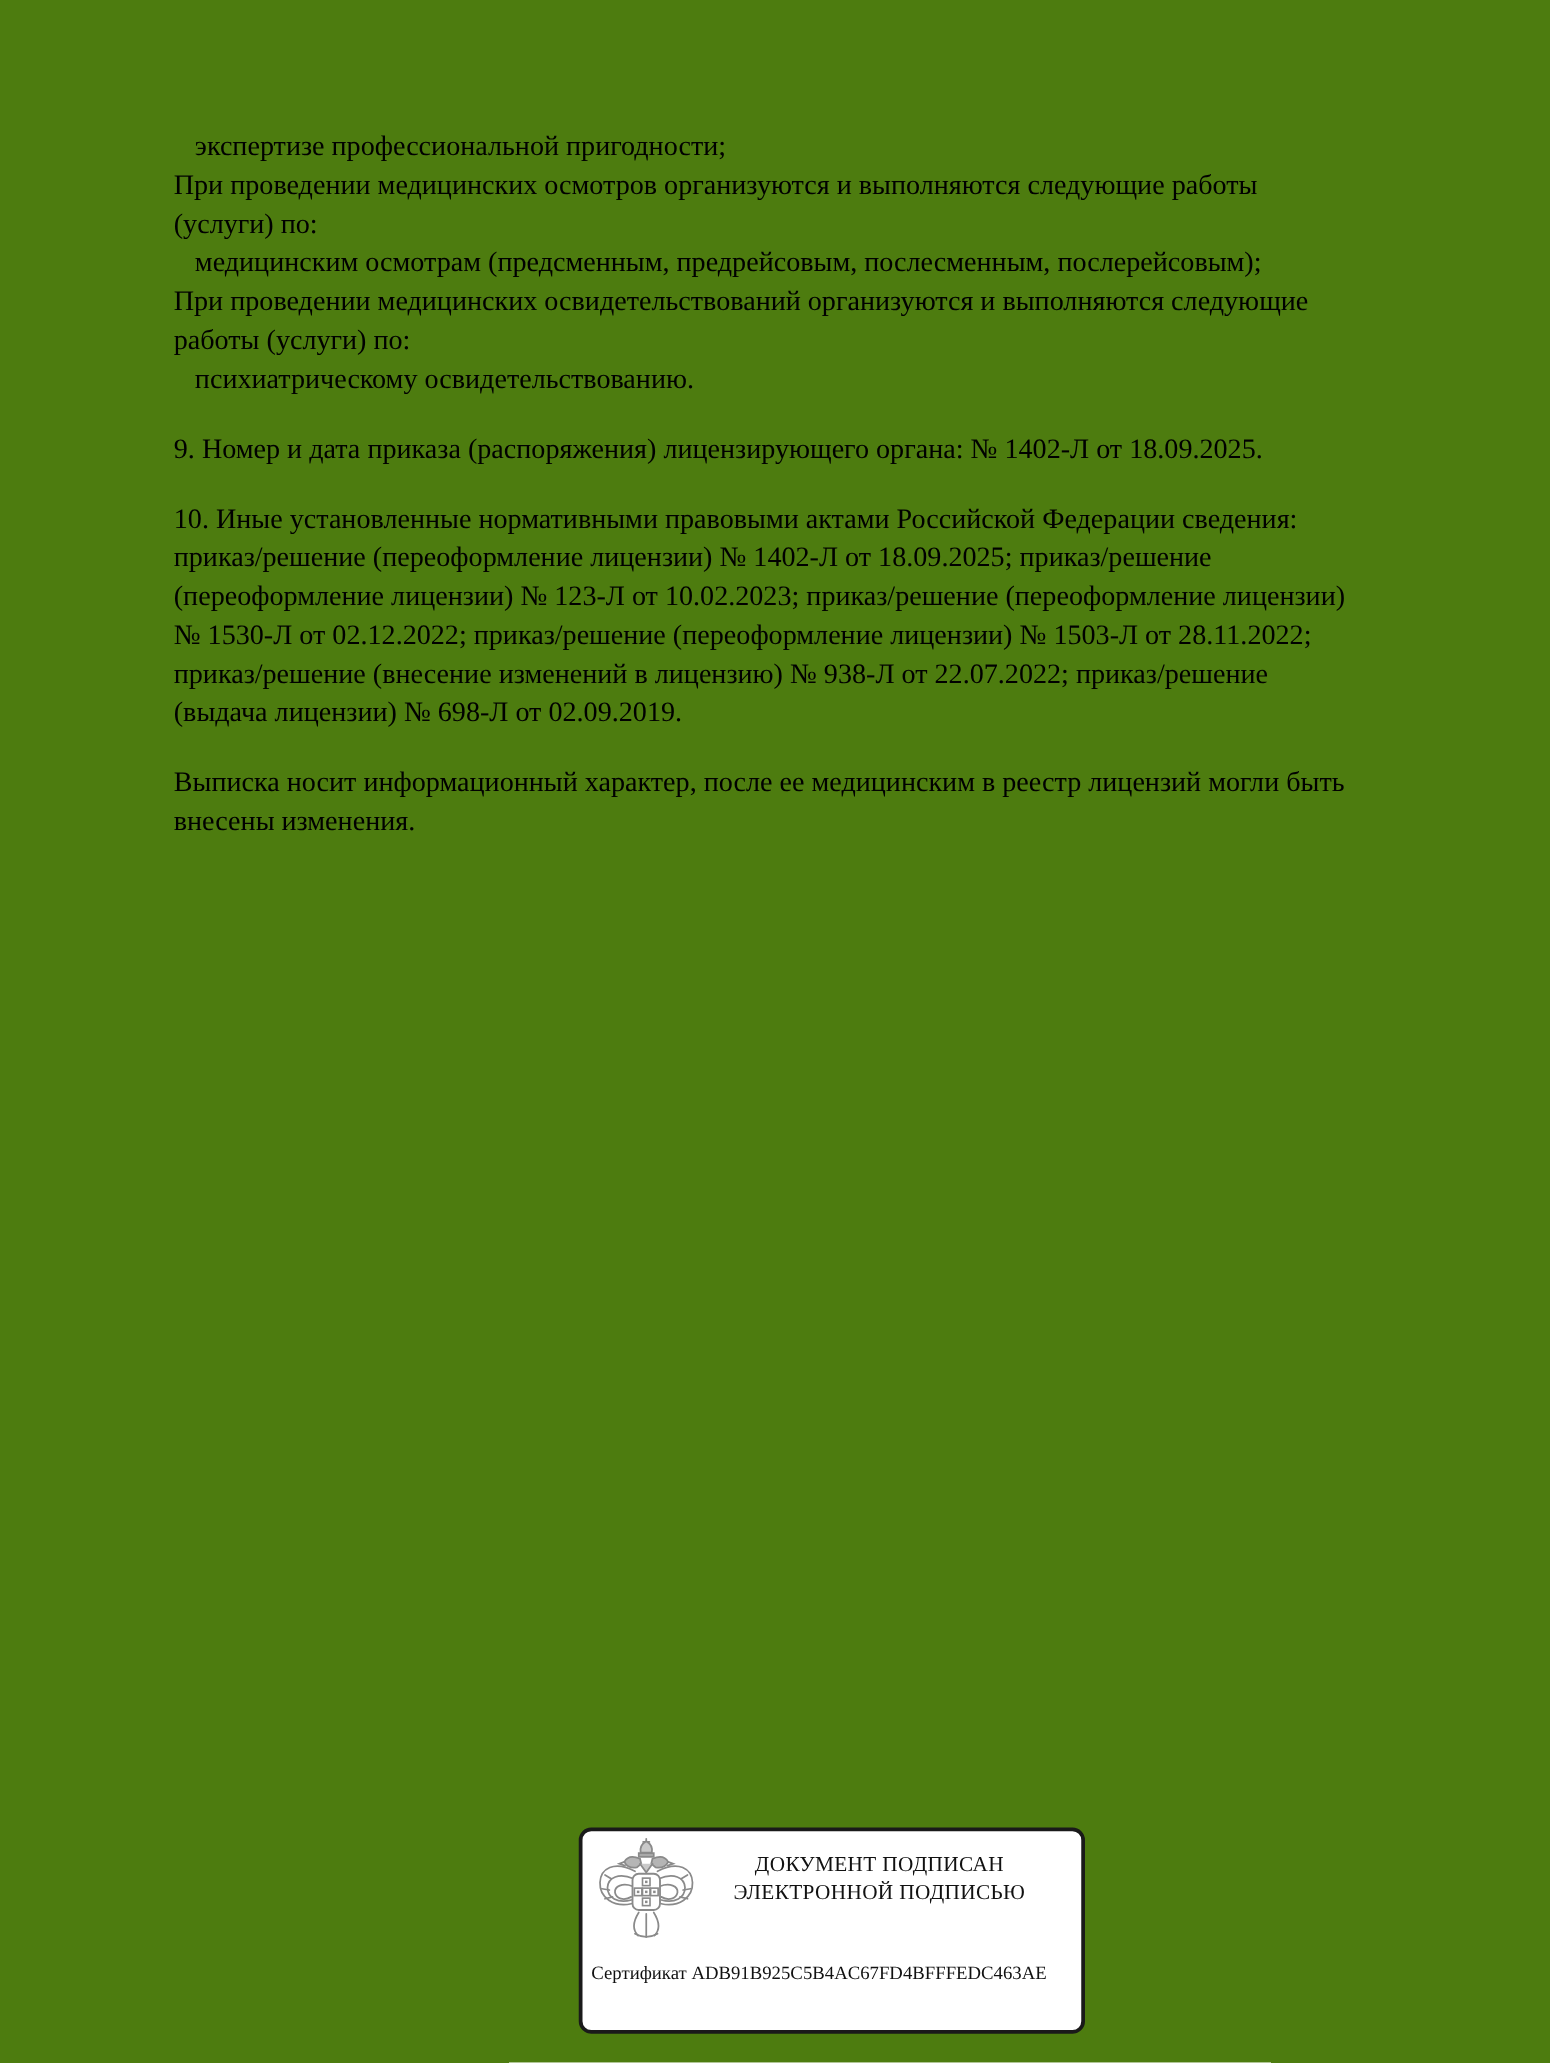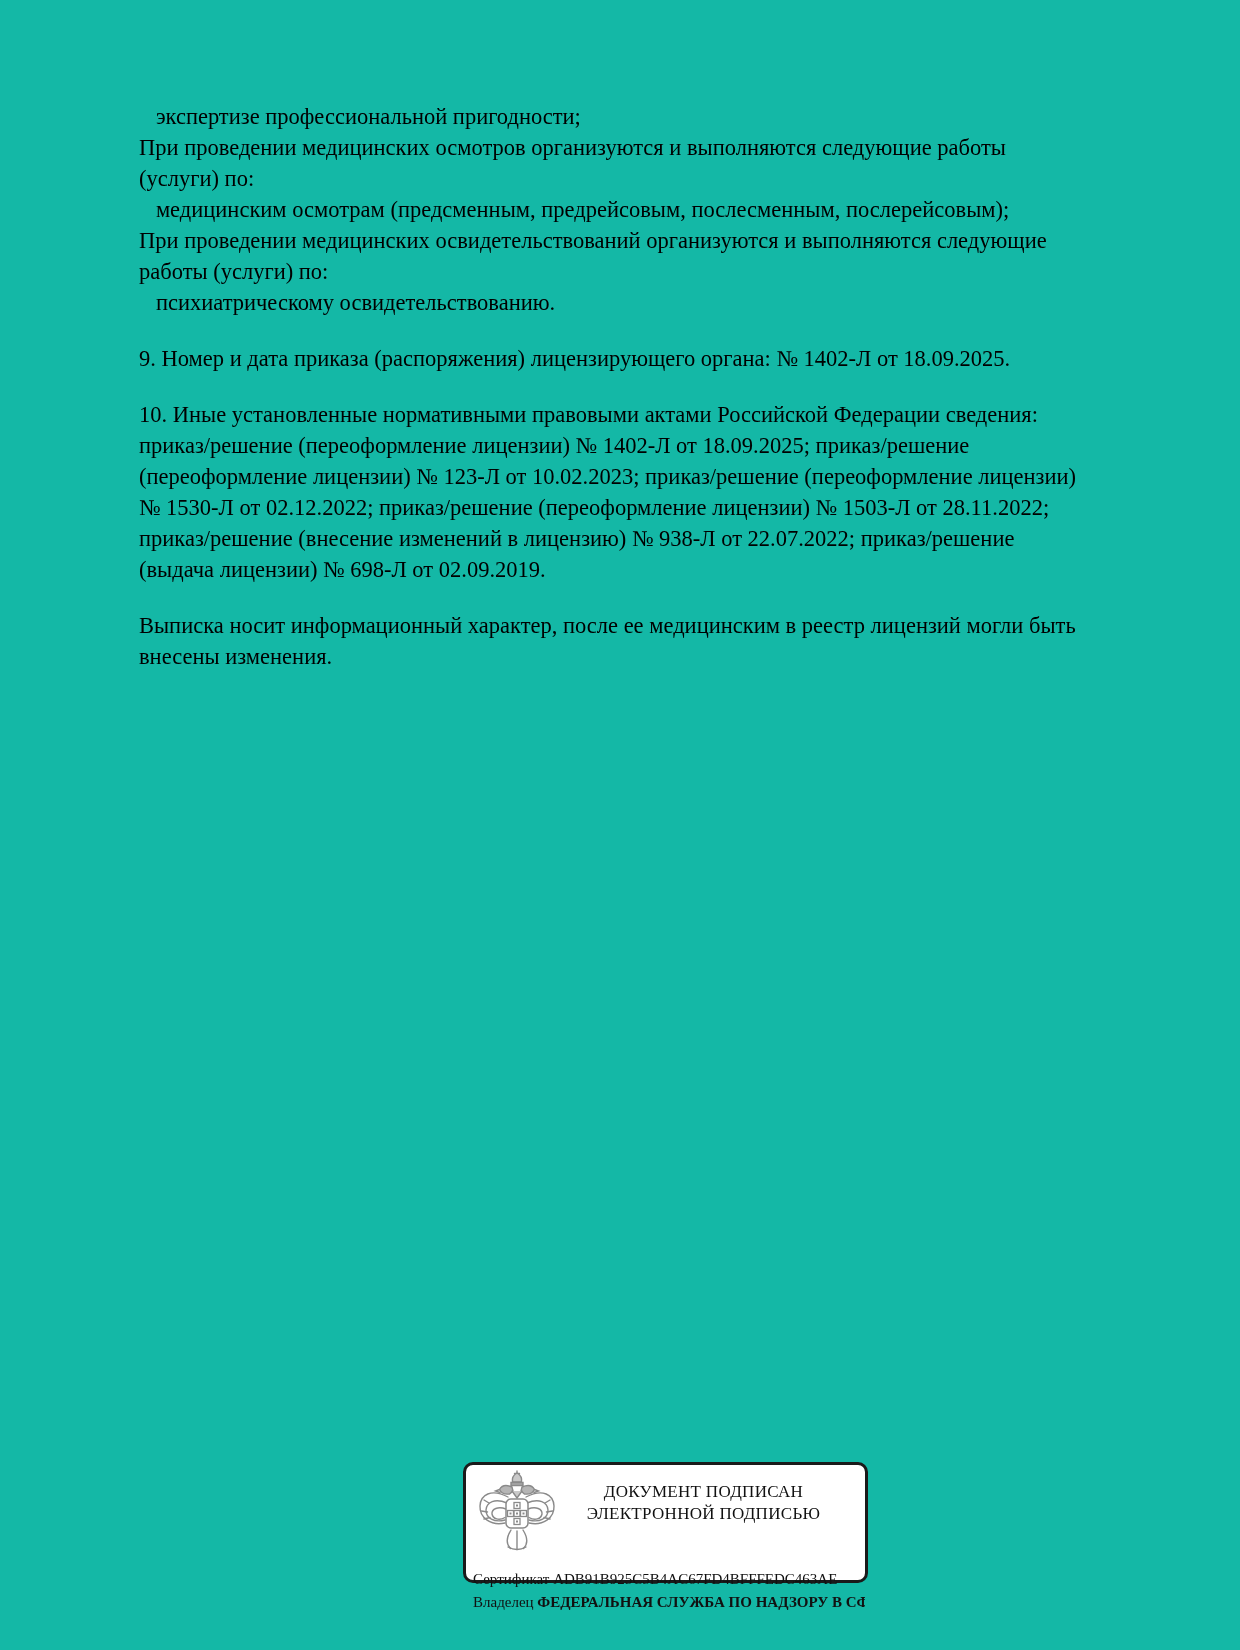--- a/index.html
+++ b/index.html
@@ -1,20 +1,20 @@
 <!DOCTYPE html>
 <html><head>
 <meta charset="utf-8">
 <style>
   html, body { margin: 0; padding: 0; background: #ffffff; }
   .page {
     position: relative;
     width: 1240px;
     height: 1650px;
-    background: #14b8a6;
+    background: #4d7c0f;
     font-family: "Liberation Serif", "DejaVu Serif", serif;
     color: #000000;
     overflow: hidden;
   }
   .text-block {
     position: absolute;
     left: 139px;
     top: 101px;
     width: 975px;
     font-size: 22.5px;
@@ -25,21 +25,21 @@
     white-space: pre-wrap;
   }
   .para + .para { margin-top: 25px; }
 
   
   .stamp {
     position: absolute;
     left: 463px;
     top: 1462px;
     width: 405px;
-    height: 121px;
+    height: 165px;
     border: 3px solid #1a1a1a;
     border-radius: 10px;
     box-sizing: border-box;
     background: #ffffff;
   }
   .stamp-emblem {
     position: absolute;
     left: 12px;
     top: 5px;
     width: 78px;
@@ -147,18 +147,17 @@
       </svg>
     </div>
 
     <div class="stamp-title">
       <div>ДОКУМЕНТ ПОДПИСАН</div>
       <div>ЭЛЕКТРОННОЙ ПОДПИСЬЮ</div>
     </div>
 
     <div class="stamp-info">
       <div class="info-line"><span>Сертификат</span>&nbsp;<span>ADB91B925C5B4AC67FD4BFFFEDC463AE</span></div>
-      <div class="info-line"><span>Владелец</span>&nbsp;<span class="owner-value">ФЕДЕРАЛЬНАЯ СЛУЖБА ПО НАДЗОРУ В СФ</span></div>
     </div>
 
   </div>
 
 </div>
 
 </body></html>

